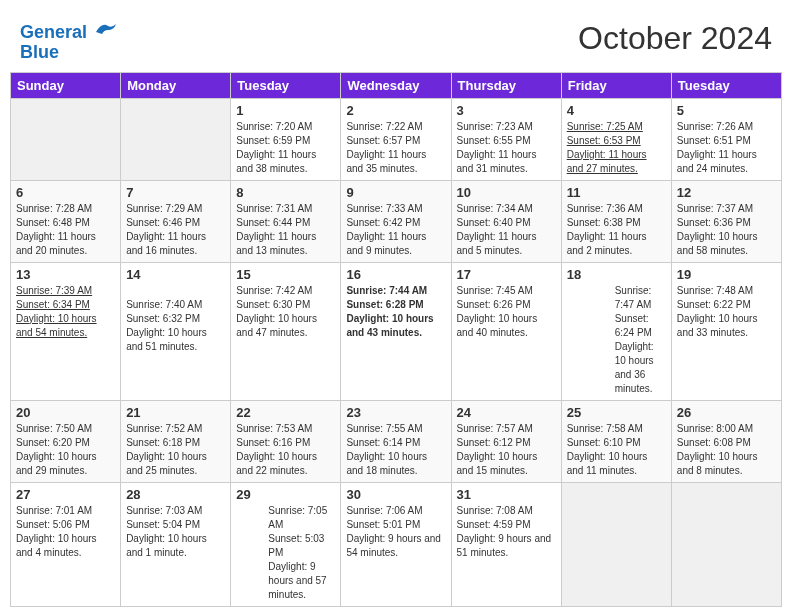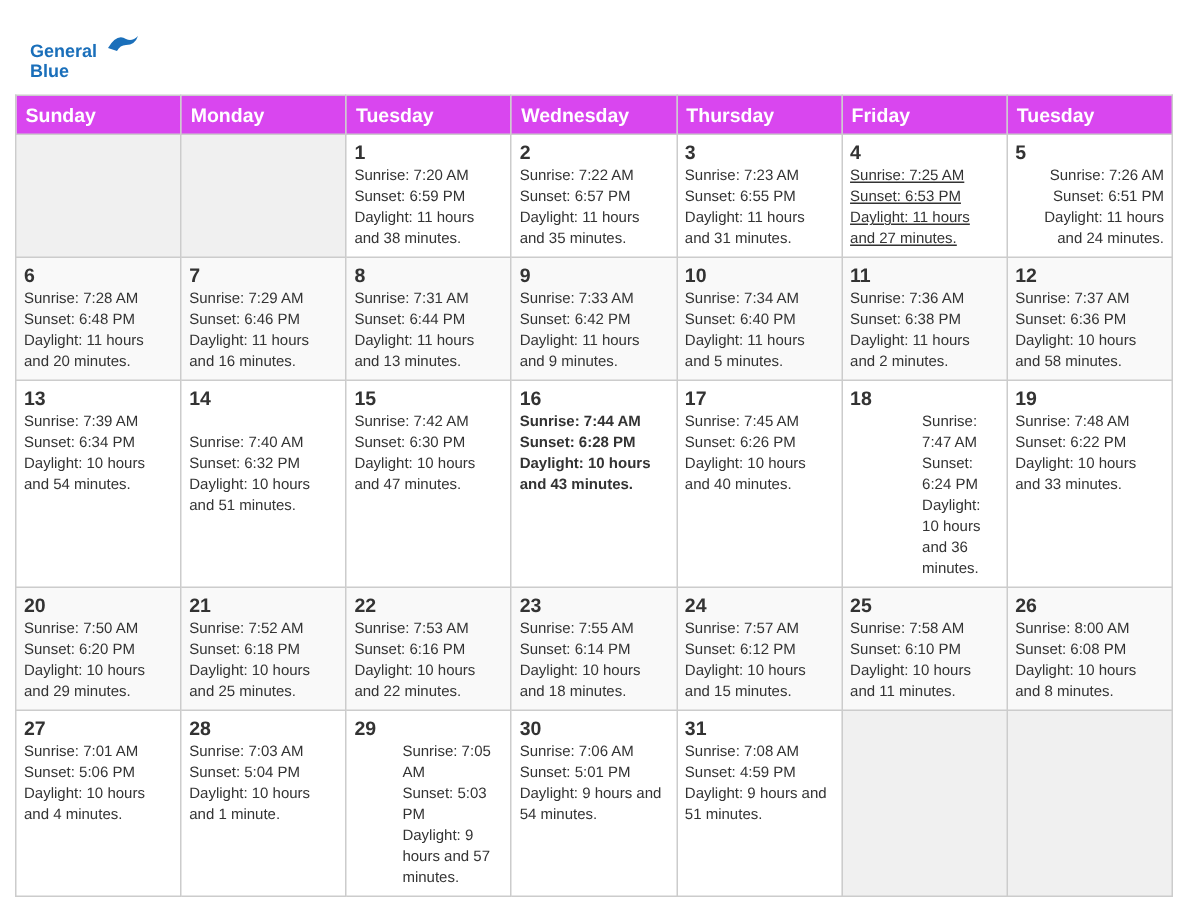--- a/index.html
+++ b/index.html
@@ -14,21 +14,21 @@
       display: flex;
       justify-content: space-between;
       align-items: flex-start;
       padding: 10px 10px 5px 10px;
     }
     .logo {
       display: flex;
       align-items: center;
     }
     .logo-text {
-      font-size: 12px;
+      font-size: 18px;
       font-weight: bold;
       color: #333;
       line-height: 1.1;
     }
     .logo-text span {
       color: #1a6fba;
     }
     .logo-icon {
       width: 22px;
       height: 18px;
@@ -46,21 +46,21 @@
     .location {
       font-size: 15px;
       color: #555;
     }
     .calendar {
       width: 100%;
       border-collapse: collapse;
       margin-top: 4px;
     }
     .calendar th {
-      background-color: #d946ef;
+      background-color: #6d28d9;
       color: white;
       text-align: left;
       padding: 5px 6px;
       font-size: 13px;
       font-weight: bold;
       border: 1px solid #ccc;
     }
     .calendar td {
       border: 1px solid #ccc;
       vertical-align: top;
@@ -102,20 +102,21 @@
         <svg class="logo-icon" viewBox="0 0 22 18">
           <path d="M2 12 Q8 2 14 6 Q18 8 22 4 Q20 10 14 10 Q10 10 8 14 Z" fill="#1a6fba"></path>
         </svg>
       </div>
       <div class="logo-text" style="color:#1a6fba;">
         <span>Blue</span>
       </div>
     </div>
   </div>
   <div class="title-block">
+    <div class="month-title">October 2024</div>
   </div>
 </div>
 
 <table class="calendar">
   <thead>
     <tr id="weekday-header">
     <th>Sunday</th>
         <th>Monday</th>
         <th>Tuesday</th>
         <th>Wednesday</th>
@@ -147,21 +148,21 @@
 Daylight: 11 hours and 31 minutes.</div>
         </td>
         <td>
           <span class="day-number">4</span>
           <div class="day-info" style="white-space: pre-line; text-decoration: underline;">Sunrise: 7:25 AM
 Sunset: 6:53 PM
 Daylight: 11 hours and 27 minutes.</div>
         </td>
         <td>
           <span class="day-number">5</span>
-          <div class="day-info" style="white-space: pre-line; text-align: right;">Sunrise: 7:26 AM
+          <div class="day-info" style="white-space: pre-line;">Sunrise: 7:26 AM
 Sunset: 6:51 PM
 Daylight: 11 hours and 24 minutes.</div>
         </td>
       </tr>
       <tr>
         <td>
           <span class="day-number">6</span>
           <div class="day-info" style="white-space: pre-line;">Sunrise: 7:28 AM
 Sunset: 6:48 PM
 Daylight: 11 hours and 20 minutes.</div>
@@ -199,21 +200,21 @@
         <td>
           <span class="day-number">12</span>
           <div class="day-info" style="white-space: pre-line;">Sunrise: 7:37 AM
 Sunset: 6:36 PM
 Daylight: 10 hours and 58 minutes.</div>
         </td>
       </tr>
       <tr>
         <td>
           <span class="day-number">13</span>
-          <div class="day-info" style="white-space: pre-line;">Sunrise: 7:39 AM
+          <div class="day-info" style="white-space: pre-line; text-decoration: underline;">Sunrise: 7:39 AM
 Sunset: 6:34 PM
 Daylight: 10 hours and 54 minutes.</div>
         </td>
         <td>
           <span class="day-number">14</span>
           <div class="day-info" style="white-space: pre-line; margin-top: 16px;">Sunrise: 7:40 AM
 Sunset: 6:32 PM
 Daylight: 10 hours and 51 minutes.</div>
         </td>
         <td>

